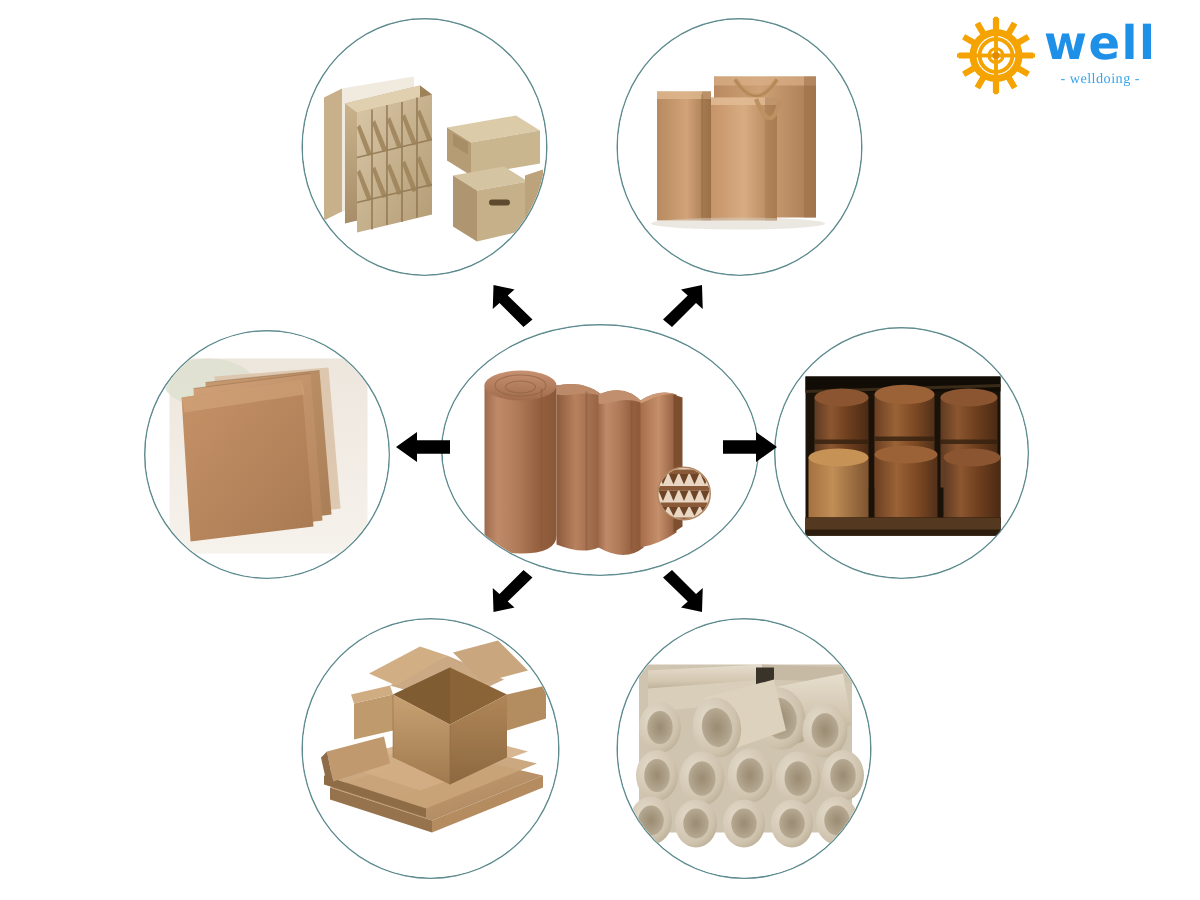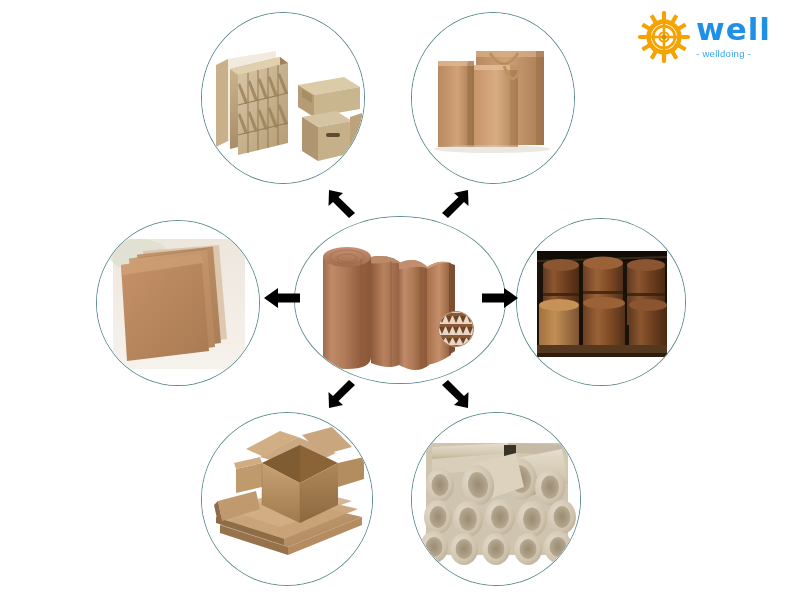--- a/index.html
+++ b/index.html
@@ -30,33 +30,34 @@
     gap: 6px;
   }
   .logo-mark {
     width: 52px;
     height: 52px;
     flex: 0 0 52px;
   }
   .logo-text {
     display: flex;
     flex-direction: column;
+    align-items: center;
     line-height: 1;
     padding-bottom: 2px;
   }
   .logo-word {
     font-family: "DejaVu Sans", sans-serif;
     font-weight: bold;
     font-size: 31px;
     letter-spacing: 1px;
     color: #1e90e8;
     line-height: 1;
   }
   .logo-tag {
-    font-family: Liberation Sans, sans-serif;
+    font-family: Liberation Serif, serif;
     font-size: 9.5px;
     color: #37a5ec;
     letter-spacing: 0.3px;
     margin-top: 4px;
   }
 
   
   .node {
     position: absolute;
     border-radius: 50%;

